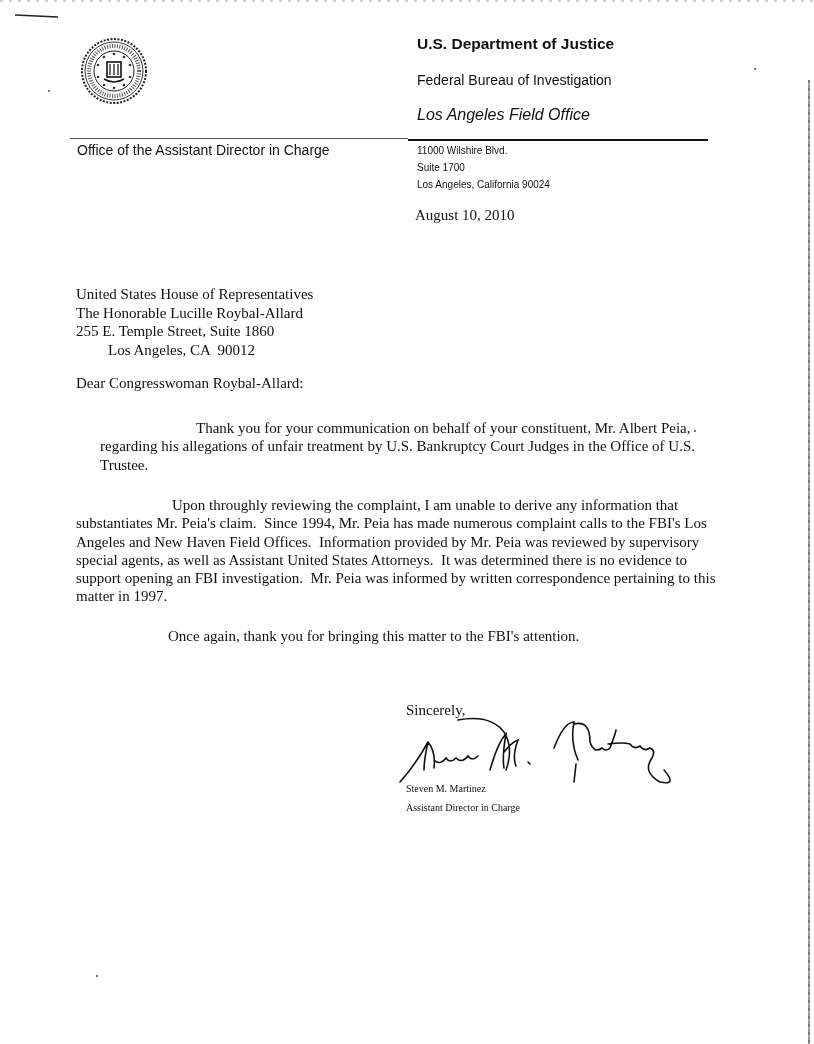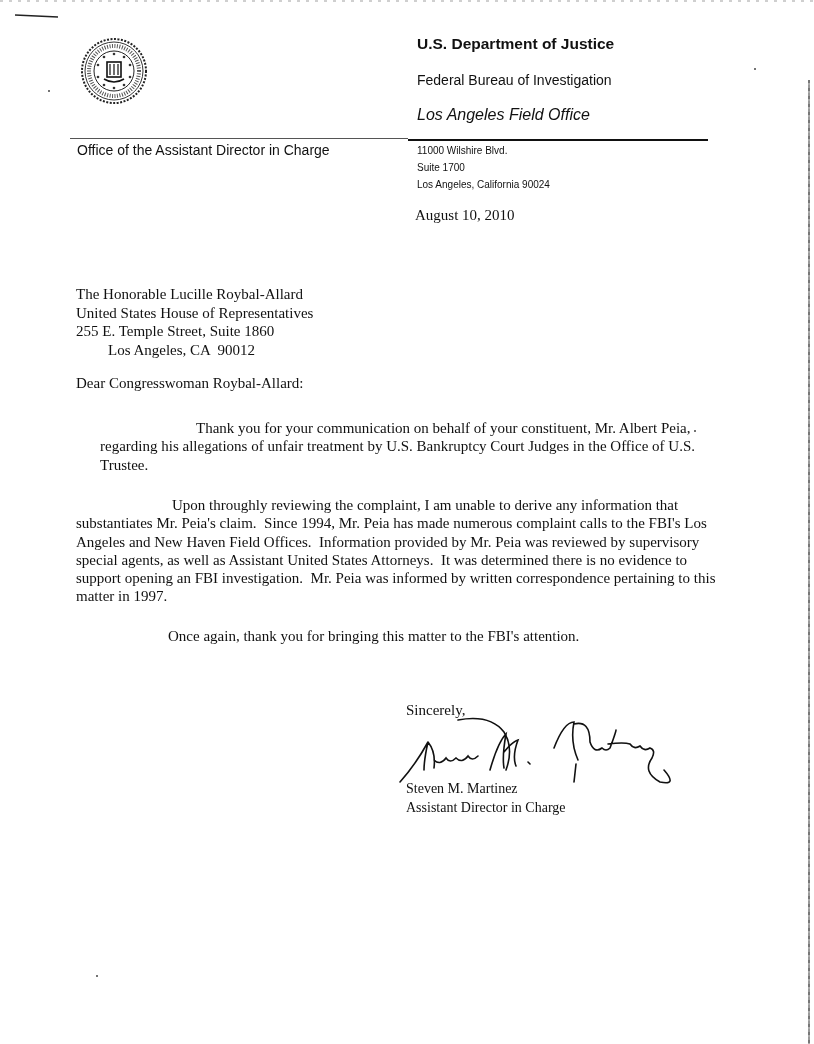--- a/index.html
+++ b/index.html
@@ -24,21 +24,21 @@
     .date { position: absolute; left: 415px; top: 207px; font-size: 15px; }
     .recipient { position: absolute; left: 76px; top: 285px; font-size: 15px; line-height: 18.5px; }
     .salutation { position: absolute; left: 76px; top: 375px; font-size: 15px; }
     .para { position: absolute; left: 76px; width: 640px; font-size: 15px; line-height: 18.3px; }
     .para .indent { display: inline-block; width: 96px; }
     .p1 { top: 419px; margin-left: 24px; }
     .p2 { top: 496px; }
     .p3 { top: 627px; left: 168px; width: 560px; }
     .closing { position: absolute; left: 406px; top: 702px; font-size: 15px; }
     .signature { position: absolute; left: 394px; top: 712px; width: 280px; height: 80px; }
-    .signer { position: absolute; left: 406px; top: 779px; font-size: 14px; line-height: 19px; }
+    .signer { position: absolute; left: 406px; top: 779px; font-size: 10px; line-height: 19px; }
   </style>
 </head>
 <body>
 
 <div class="page">
   <div class="scan-top"></div>
   <div class="scan-right"></div>
 
   <svg class="stray-mark" viewBox="0 0 46 4">
     <path d="M1 1 L44 3" stroke="#222" stroke-width="1.5" fill="none"></path>
@@ -80,22 +80,22 @@
   <div class="office sans">Office of the Assistant Director in Charge</div>
   <div class="address sans">
     <div>11000 Wilshire Blvd.</div>
     <div>Suite 1700</div>
     <div>Los Angeles, California 90024</div>
   </div>
 
   <div class="date serif">August 10, 2010</div>
 
   <div class="recipient serif">
+    <div>United States House of Representatives</div>
     <div>The Honorable Lucille Roybal-Allard</div>
-    <div>United States House of Representatives</div>
     <div>255 E. Temple Street, Suite 1860</div>
     <div style="white-space:pre;margin-left:32px;">Los Angeles, CA  90012</div>
   </div>
 
   <div class="salutation serif">Dear Congresswoman Roybal-Allard:</div>
 
   <div class="para p1 serif"><span class="indent"></span><span>Thank you for your communication on behalf of your constituent, Mr. Albert Peia, regarding his allegations of unfair treatment by U.S. Bankruptcy Court Judges in the Office of U.S. Trustee.</span></div>
   <div class="para p2 serif" style="white-space:pre-wrap;"><span class="indent"></span><span>Upon throughly reviewing the complaint, I am unable to derive any information that substantiates Mr. Peia's claim.  Since 1994, Mr. Peia has made numerous complaint calls to the FBI's Los Angeles and New Haven Field Offices.  Information provided by Mr. Peia was reviewed by supervisory special agents, as well as Assistant United States Attorneys.  It was determined there is no evidence to support opening an FBI investigation.  Mr. Peia was informed by written correspondence pertaining to this matter in 1997.</span></div>
   <div class="para p3 serif">Once again, thank you for bringing this matter to the FBI's attention.</div>
 

